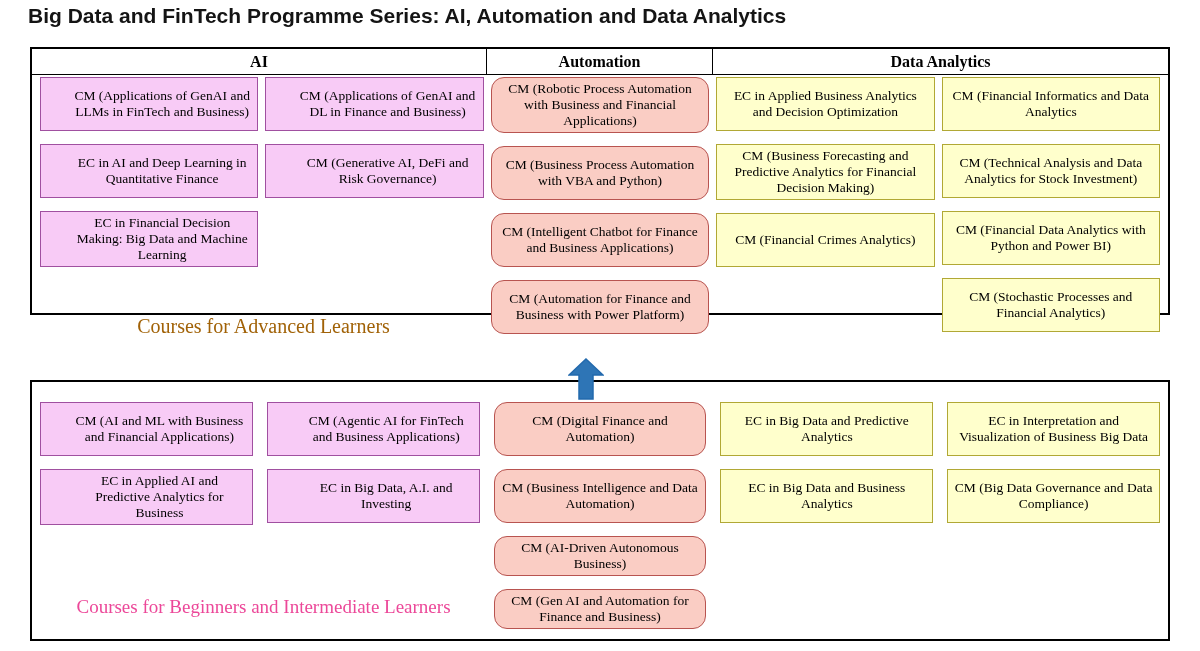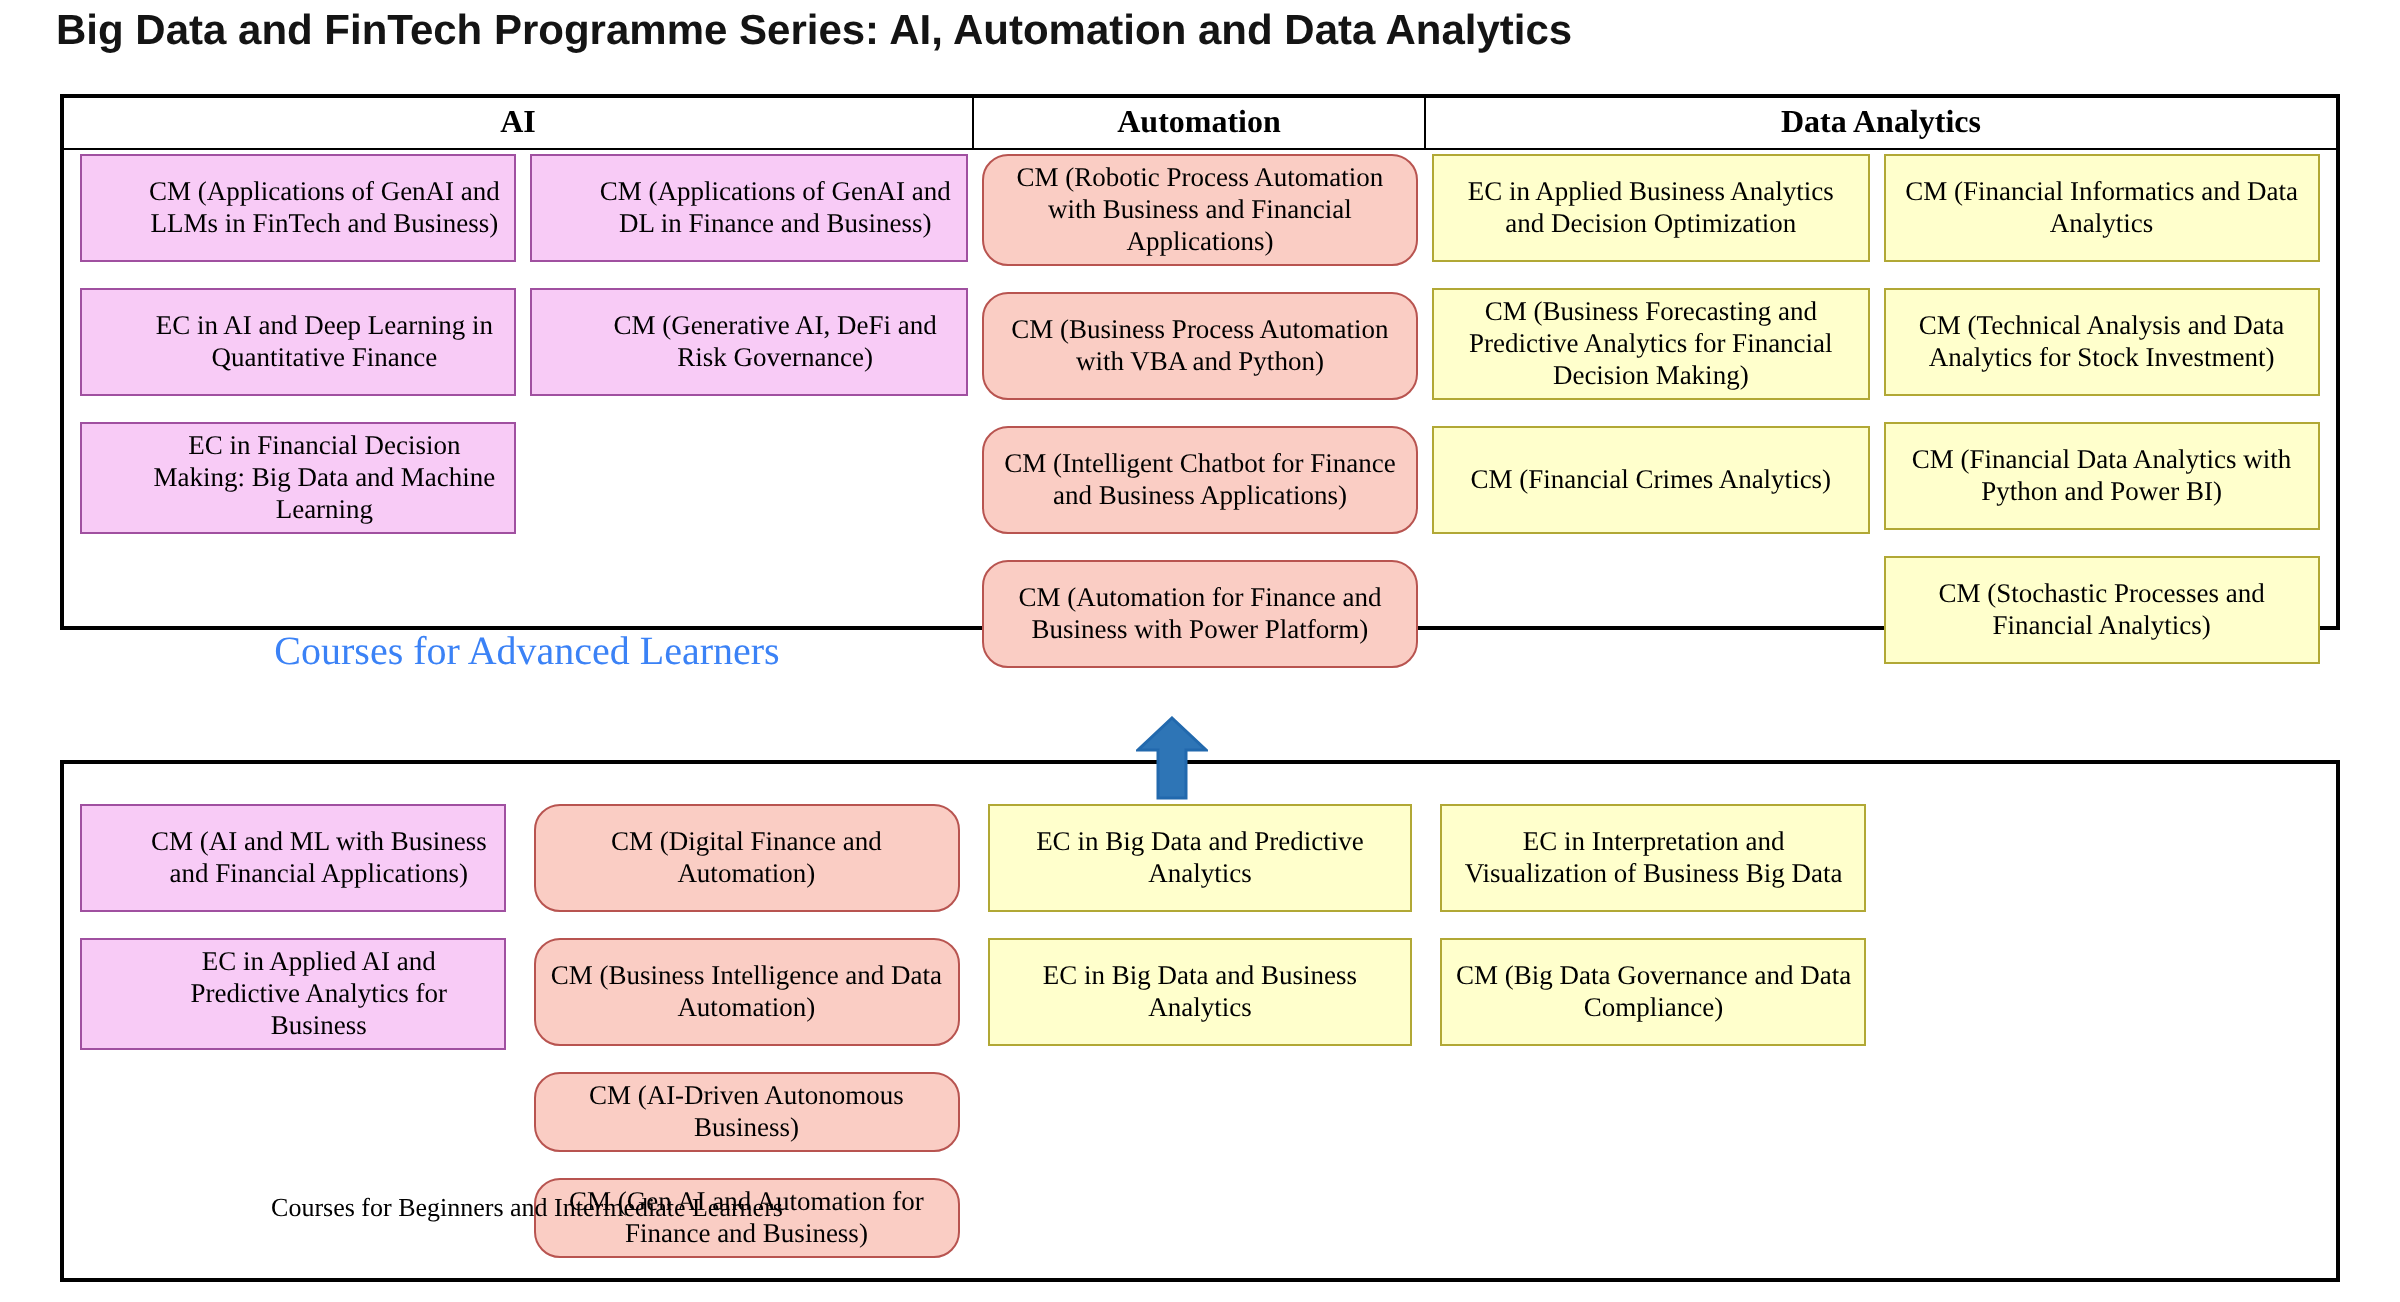--- a/index.html
+++ b/index.html
@@ -71,26 +71,26 @@
 
   .caption {
     position: absolute;
     left: 8px;
     width: 447px;
     text-align: center;
   }
   .caption-advanced {
     top: 266px;
     font-size: 20px;
-    color: #3b82f6;
+    color: #a16207;
   }
   .caption-beginner {
     top: 214px;
-    font-size: 13px;
-    color: #000000;
+    font-size: 19px;
+    color: #ec4899;
     text-align: center;
   }
   .arrow {
     position: absolute;
     left: 568px;
     top: 358px;
     z-index: 5;
   }
 </style>
 </head>
@@ -139,20 +139,24 @@
   <polygon points="18,1 35,17 25,17 25,41 11,41 11,17 1,17" fill="#2E75B6" stroke="#2269AD" stroke-width="1.5" stroke-linejoin="miter"></polygon>
 </svg>
 
 <div class="panel panel-bottom">
   <div class="cols">
     <div class="col">
       <div class="box ai">CM (AI and ML with Business and Financial Applications)</div>
       <div class="box ai">EC in Applied AI and Predictive Analytics for Business</div>
     </div>
     <div class="col">
+      <div class="box ai">CM (Agentic AI for FinTech and Business Applications)</div>
+      <div class="box ai">EC in Big Data, A.I. and Investing</div>
+    </div>
+    <div class="col">
       <div class="box auto">CM (Digital Finance and Automation)</div>
       <div class="box auto">CM (Business Intelligence and Data Automation)</div>
       <div class="box auto short">CM (AI-Driven Autonomous Business)</div>
       <div class="box auto short">CM (Gen AI and Automation for Finance and Business)</div>
     </div>
     <div class="col">
       <div class="box da">EC in Big Data and Predictive Analytics</div>
       <div class="box da">EC in Big Data and Business Analytics</div>
     </div>
     <div class="col">

